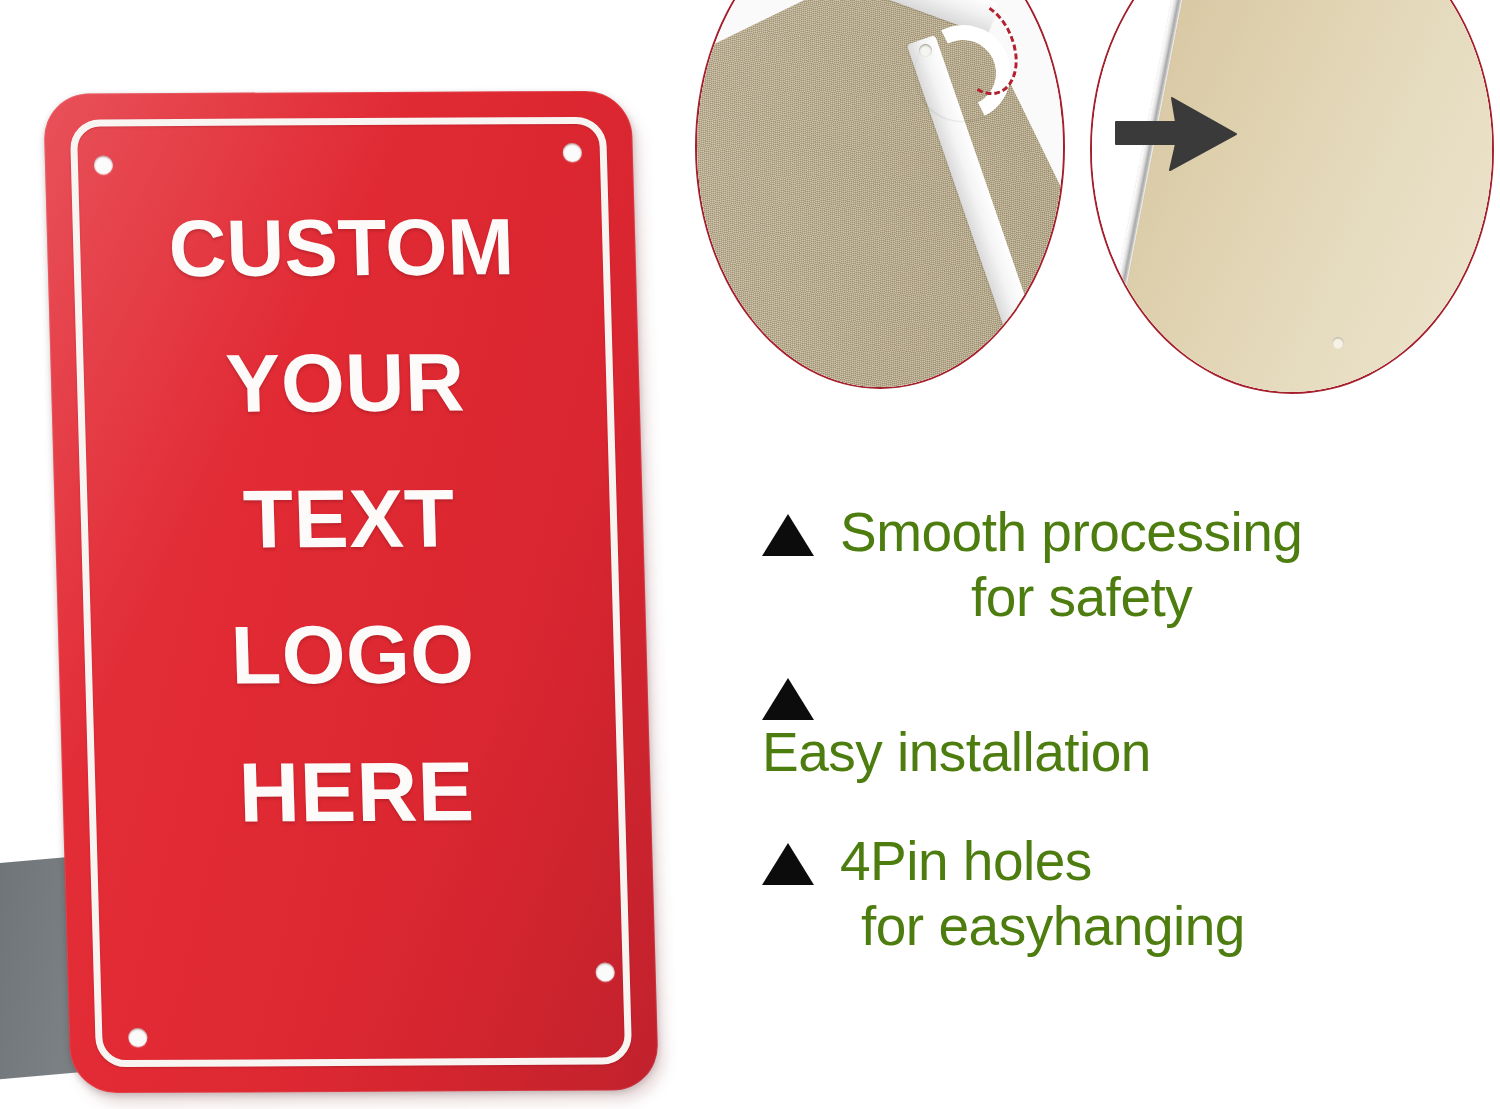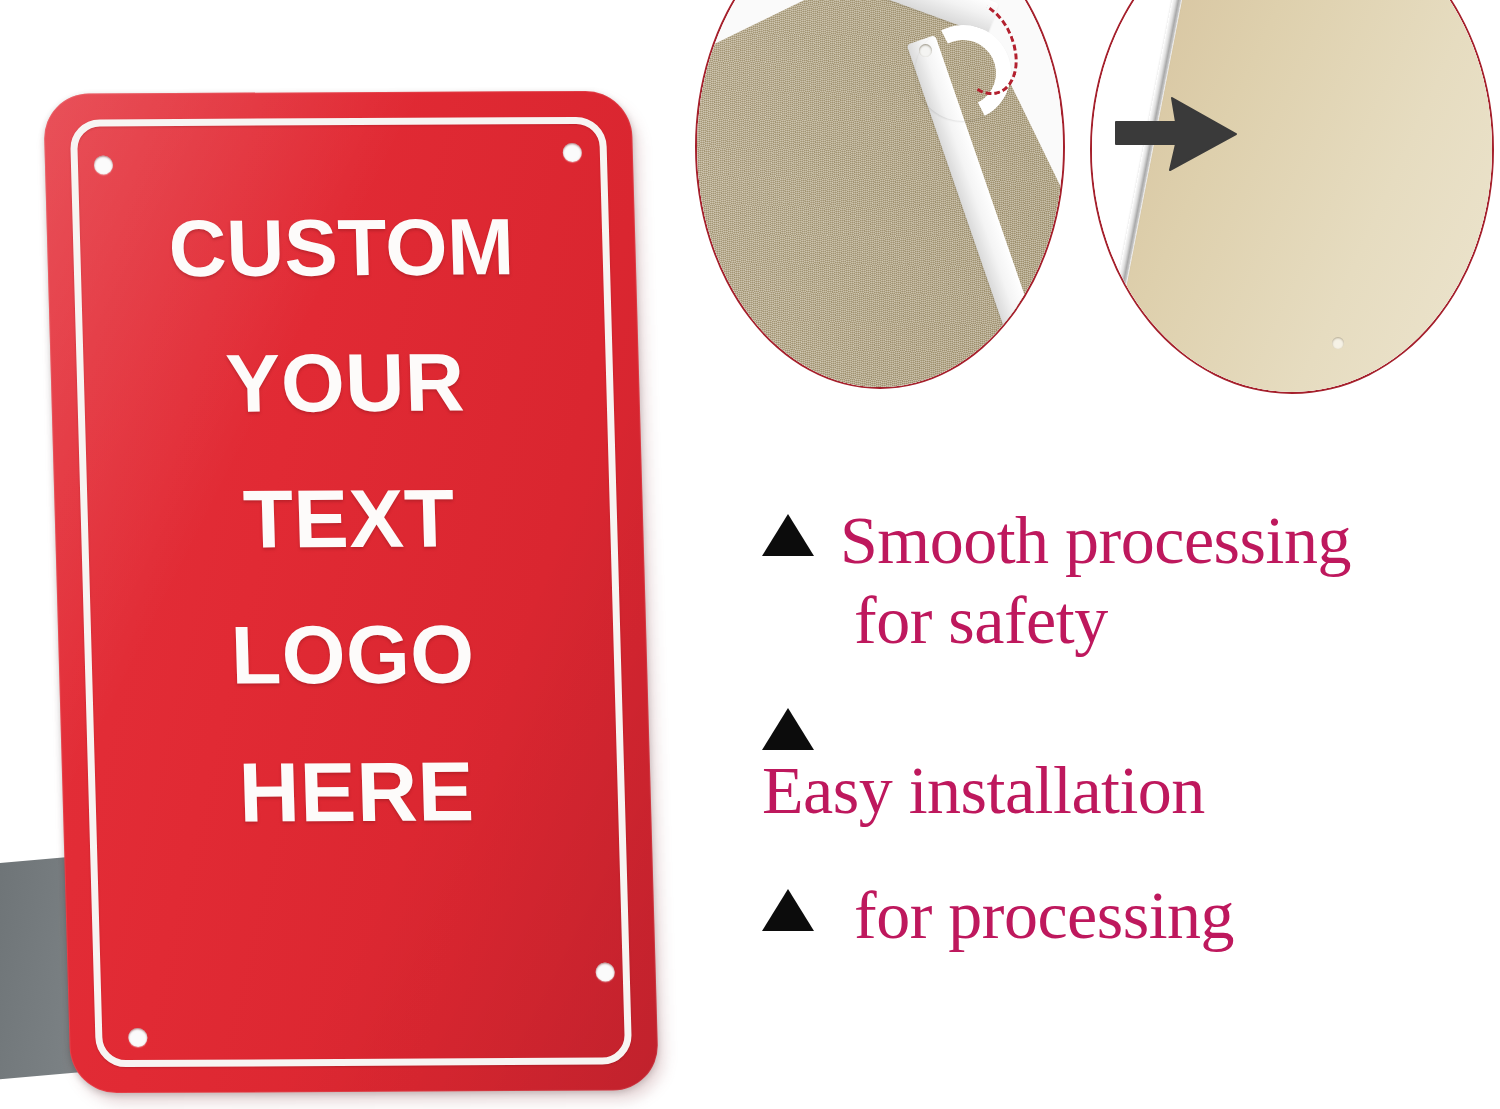--- a/index.html
+++ b/index.html
@@ -213,28 +213,28 @@
   }
   .feature .tri{
     flex:0 0 auto;
     width:0;height:0;
     border-left:26px solid transparent;
     border-right:26px solid transparent;
     border-bottom:42px solid #0c0c0c;
     margin-top:14px;margin-right:26px;
   }
   .feature .ftext{
-    font-family:Liberation Serif, serif;
-    font-size:68px;
+    font-family:Liberation Sans, sans-serif;
+    font-size:55px;
     line-height:1.18;
-    color:#be185d;
+    color:#4d7c0f;
     font-weight:400;
     letter-spacing:-.5px;
   }
-  .feature .ftext .l2{display:block;margin-left:14px;}
+  .feature .ftext .l2{display:block;margin-left:21px;text-align:center;}
   #feature-2{margin-bottom:44px;flex-direction:column;}
 </style>
 </head>
 <body>
 
 <div id="stage">
 
   <div id="sign-panel">
 
     <div class="sign-stand"></div>
@@ -301,18 +301,19 @@
     <div class="feature" id="feature-2">
       <span class="tri"></span>
       <span class="ftext">
         <span>Easy installation</span>
       </span>
     </div>
 
     <div class="feature" id="feature-3">
       <span class="tri"></span>
       <span class="ftext">
-        <span class="l2">for processing</span>
+        <span>4Pin holes</span>
+        <span class="l2">for easyhanging</span>
       </span>
     </div>
 
   </div>
 </div>
 
 </body></html>

